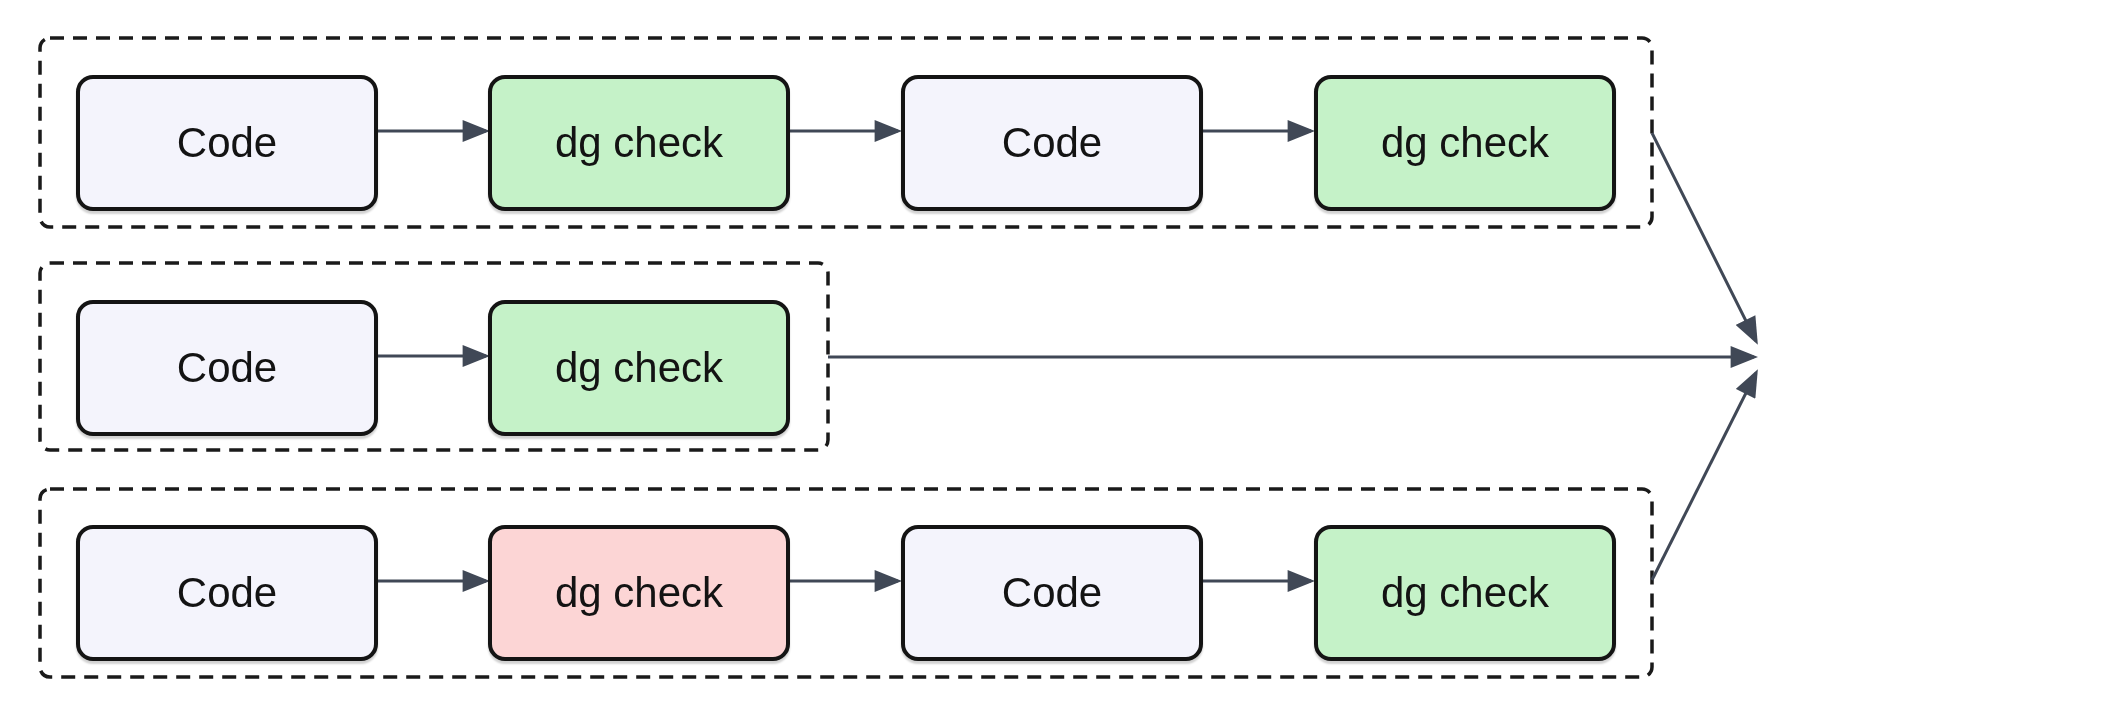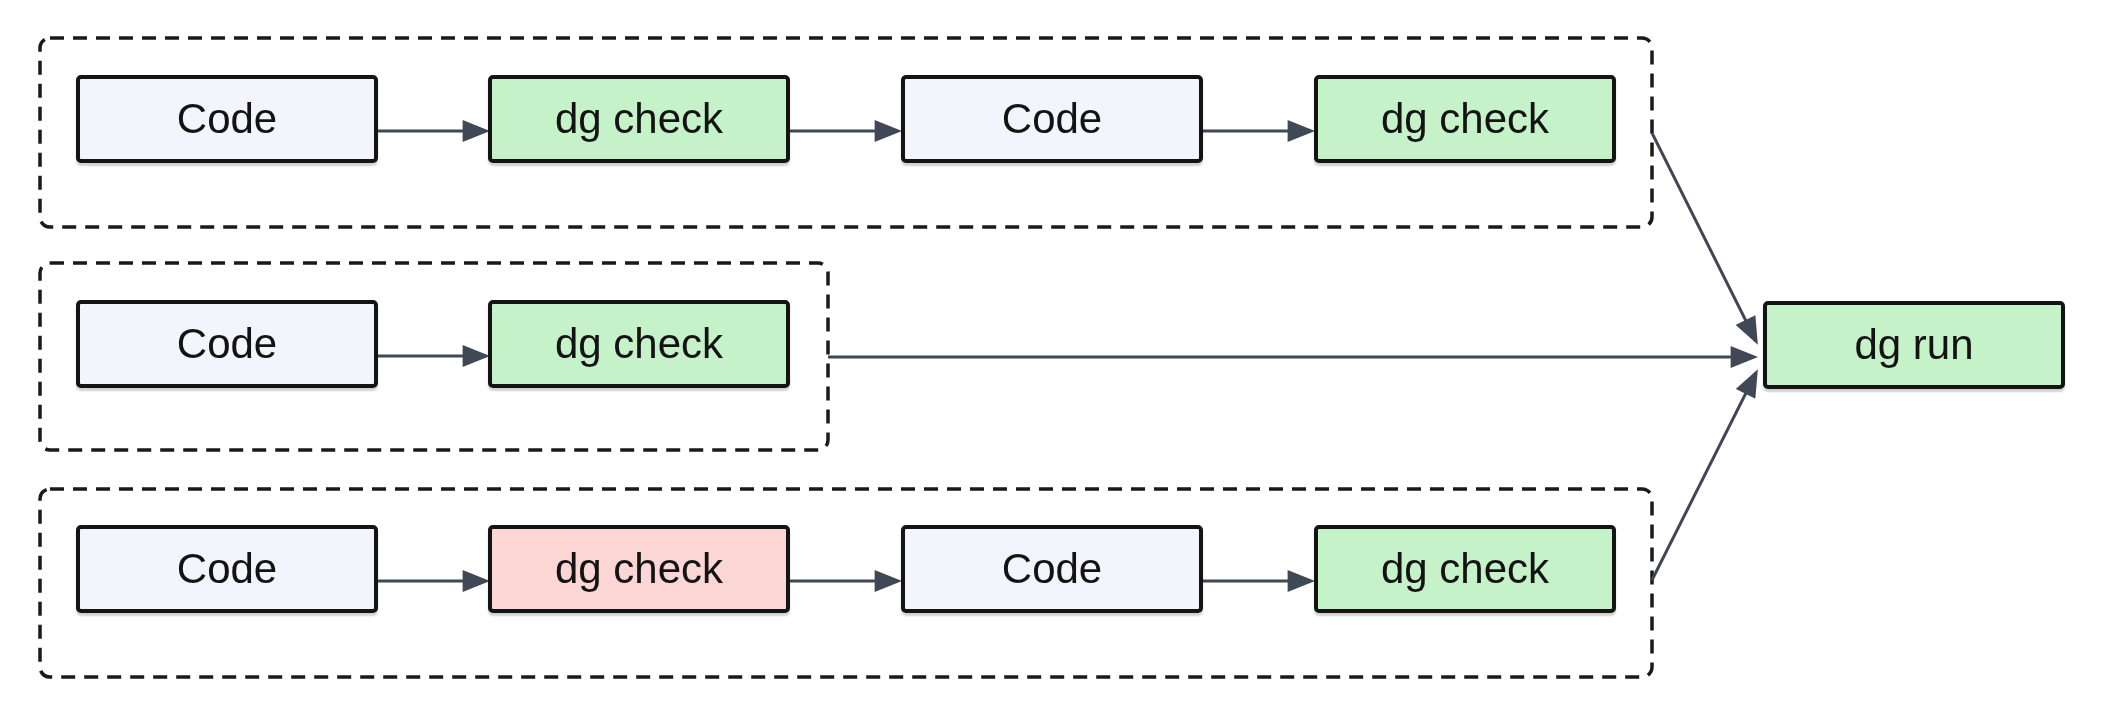--- a/index.html
+++ b/index.html
@@ -33,24 +33,24 @@
     stroke: var(--edge, #404856);
     stroke-width: 3;
     marker-end: url(#arrowhead);
   }
   .arrowhead-shape {
     fill: var(--edge, #404856);
   }
   .node {
     position: absolute;
     width: 302px;
-    height: 88px;
+    height: 136px;
     box-sizing: border-box;
     border: 4px solid var(--node-border, #141414);
-    border-radius: 5px;
+    border-radius: 17px;
     display: flex;
     align-items: center;
     justify-content: center;
     font-size: 42px;
     line-height: 1;
     color: var(--text, #131313);
     box-shadow: 0 3px 2px rgba(0,0,0,0.18);
   }
   .node.code { background: var(--code-fill, #f4f4fc); }
   .node.pass { background: var(--pass-fill, #c5f2c8); }
@@ -93,15 +93,14 @@
   <div class="node pass" style="left:1314px; top:75px;">dg check</div>
 
   <div class="node code" style="left:76px; top:300px;">Code</div>
   <div class="node pass" style="left:488px; top:300px;">dg check</div>
 
   <div class="node code" style="left:76px; top:525px;">Code</div>
   <div class="node fail" style="left:488px; top:525px;">dg check</div>
   <div class="node code" style="left:901px; top:525px;">Code</div>
   <div class="node pass" style="left:1314px; top:525px;">dg check</div>
 
-  <div class="node pass" style="left:1763px; top:301px;">dg run</div>
 
 </div>
 
 </body></html>

